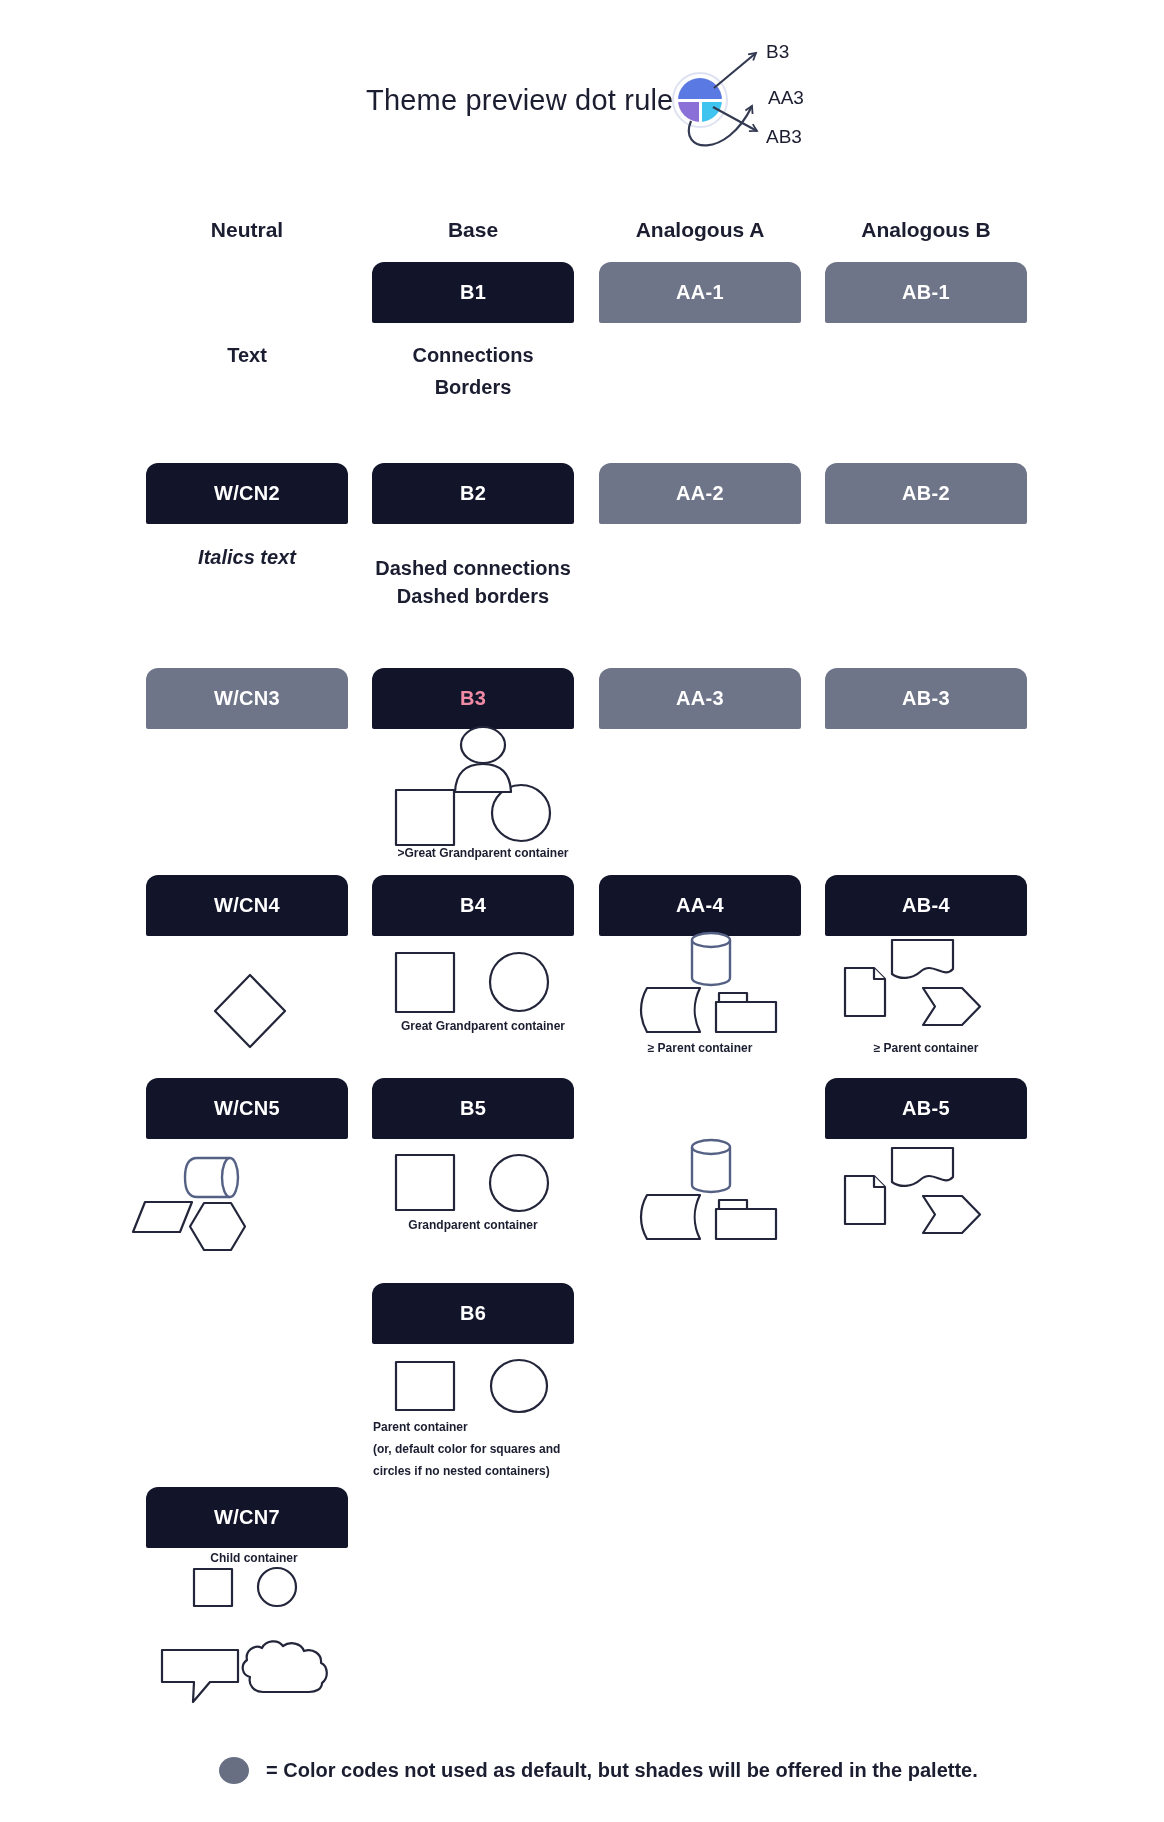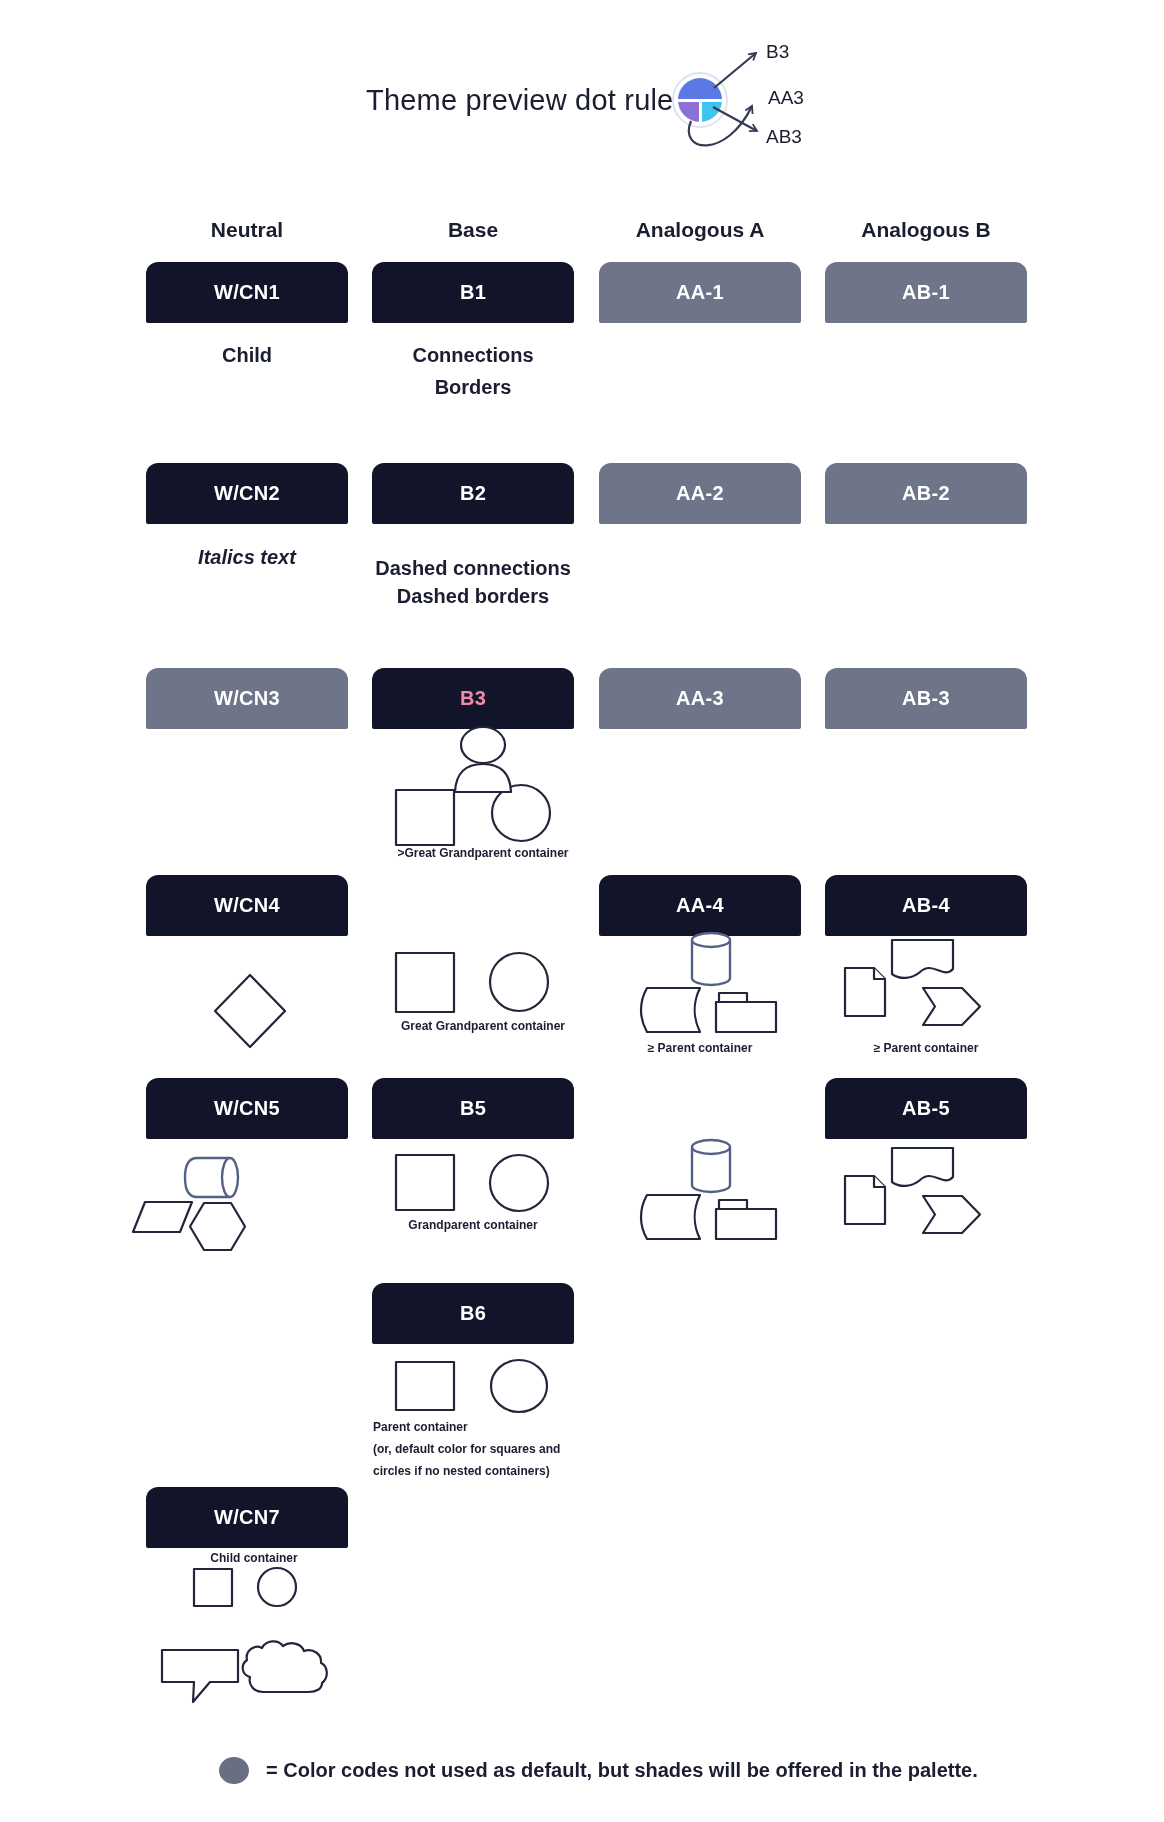--- a/index.html
+++ b/index.html
@@ -58,26 +58,25 @@
 
   <div class="dot-label" style="left:766px;top:41px">B3</div>
   <div class="dot-label" style="left:768px;top:87px">AA3</div>
   <div class="dot-label" style="left:766px;top:126px">AB3</div>
 
   <div class="col-header" style="left:146px;top:218px">Neutral</div>
   <div class="col-header" style="left:372px;top:218px">Base</div>
   <div class="col-header" style="left:599px;top:218px">Analogous A</div>
   <div class="col-header" style="left:825px;top:218px">Analogous B</div>
 
-  <div class="swatch dark" style="left:146px;top:262px">W/CN1</div>
   <div class="swatch dark" style="left:372px;top:262px">B1</div>
   <div class="swatch gray" style="left:599px;top:262px">AA-1</div>
   <div class="swatch gray" style="left:825px;top:262px">AB-1</div>
 
-  <div class="cap cap-lg" style="left:146px;top:344px;width:202px">Child</div>
+  <div class="cap cap-lg" style="left:146px;top:344px;width:202px">Text</div>
   <div class="cap cap-lg" style="left:372px;top:344px;width:202px">Connections</div>
   <div class="cap cap-lg" style="left:372px;top:376px;width:202px">Borders</div>
 
   <div class="swatch dark" style="left:146px;top:463px">W/CN2</div>
   <div class="swatch dark" style="left:372px;top:463px">B2</div>
   <div class="swatch gray" style="left:599px;top:463px">AA-2</div>
   <div class="swatch gray" style="left:825px;top:463px">AB-2</div>
 
   <div class="cap cap-lg italic" style="left:146px;top:546px;width:202px">Italics text</div>
   <div class="cap cap-lg" style="left:362px;top:557px;width:222px">Dashed connections</div>
@@ -90,20 +89,21 @@
 
   <svg class="shapes" style="left:380px;top:722px" width="180" height="130">
     <rect class="sh" x="16" y="68" width="58" height="55"></rect>
     <ellipse class="sh" cx="141" cy="91" rx="29" ry="28"></ellipse>
     <path class="sh" d="M75 70 C76 48 88 42 103 42 C118 42 130 48 131 70 Z"></path>
     <ellipse class="sh" cx="103" cy="23" rx="22" ry="18"></ellipse>
   </svg>
   <div class="cap cap-sm" style="left:362px;top:846px;width:242px">&gt;Great Grandparent container</div>
 
   <div class="swatch dark" style="left:146px;top:875px">W/CN4</div>
+  <div class="swatch dark" style="left:372px;top:875px">B4</div>
   <div class="swatch dark" style="left:599px;top:875px">AA-4</div>
   <div class="swatch dark" style="left:825px;top:875px">AB-4</div>
 
   <svg class="shapes" style="left:215px;top:975px" width="70" height="72">
     <polygon class="sh" points="35,0 70,36 35,72 0,36"></polygon>
   </svg>
 
   <svg class="shapes" style="left:390px;top:948px" width="165" height="70">
     <rect class="sh" x="6" y="5" width="58" height="59"></rect>
     <ellipse class="sh" cx="129" cy="34" rx="29" ry="29"></ellipse>

